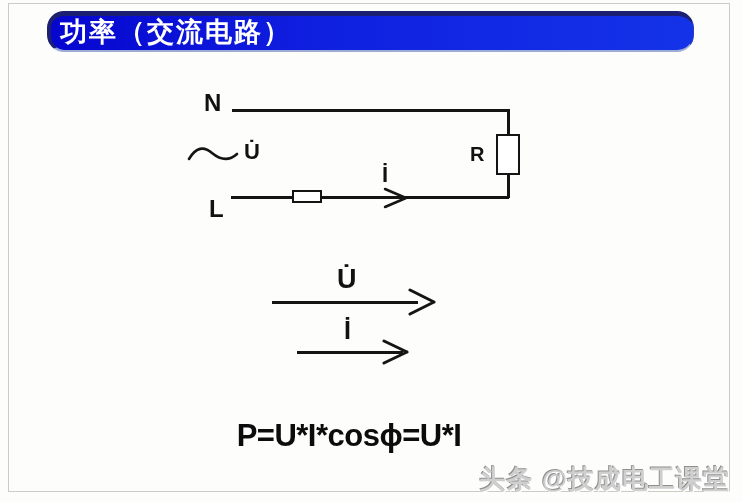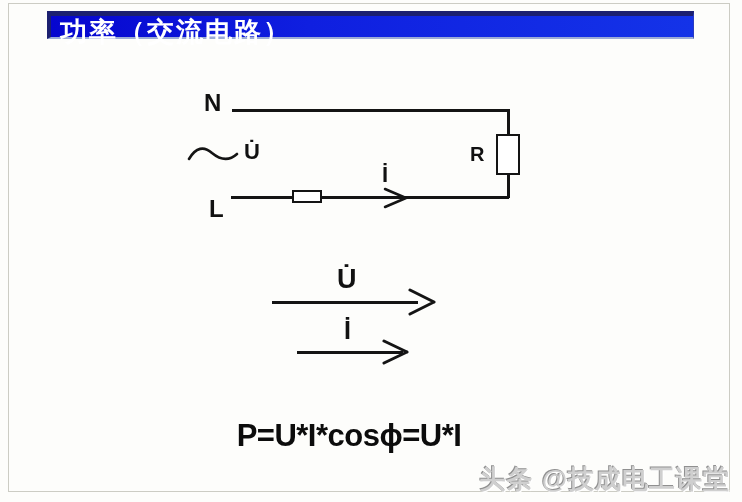--- a/index.html
+++ b/index.html
@@ -20,27 +20,28 @@
     left: 8px; top: 3px;
     width: 722px; height: 489px;
     border: 1px solid #ccccc4;
     box-sizing: border-box;
     pointer-events: none;
   }
   
   .header-bar {
     position: absolute;
     left: 47px; top: 11px;
-    width: 647px; height: 28px;
+    width: 647px; height: 41px;
     box-sizing: border-box;
     background: linear-gradient(90deg, #0606cf 0%, #0f1fe0 40%, #1433e8 100%);
     border-top: 5px solid #1c2070;
     border-left: 4px solid #1c2070;
     border-bottom: 2px solid #9dacd6;
     border-right: 1px solid #2a3cc0;
+    border-radius: 17px;
   }
   .header-title {
     display: block;
     color: #ffffff;
     font-size: 27px;
     font-weight: 700;
     letter-spacing: 2px;
     line-height: 33px;
     padding-left: 9px;
     white-space: nowrap;

